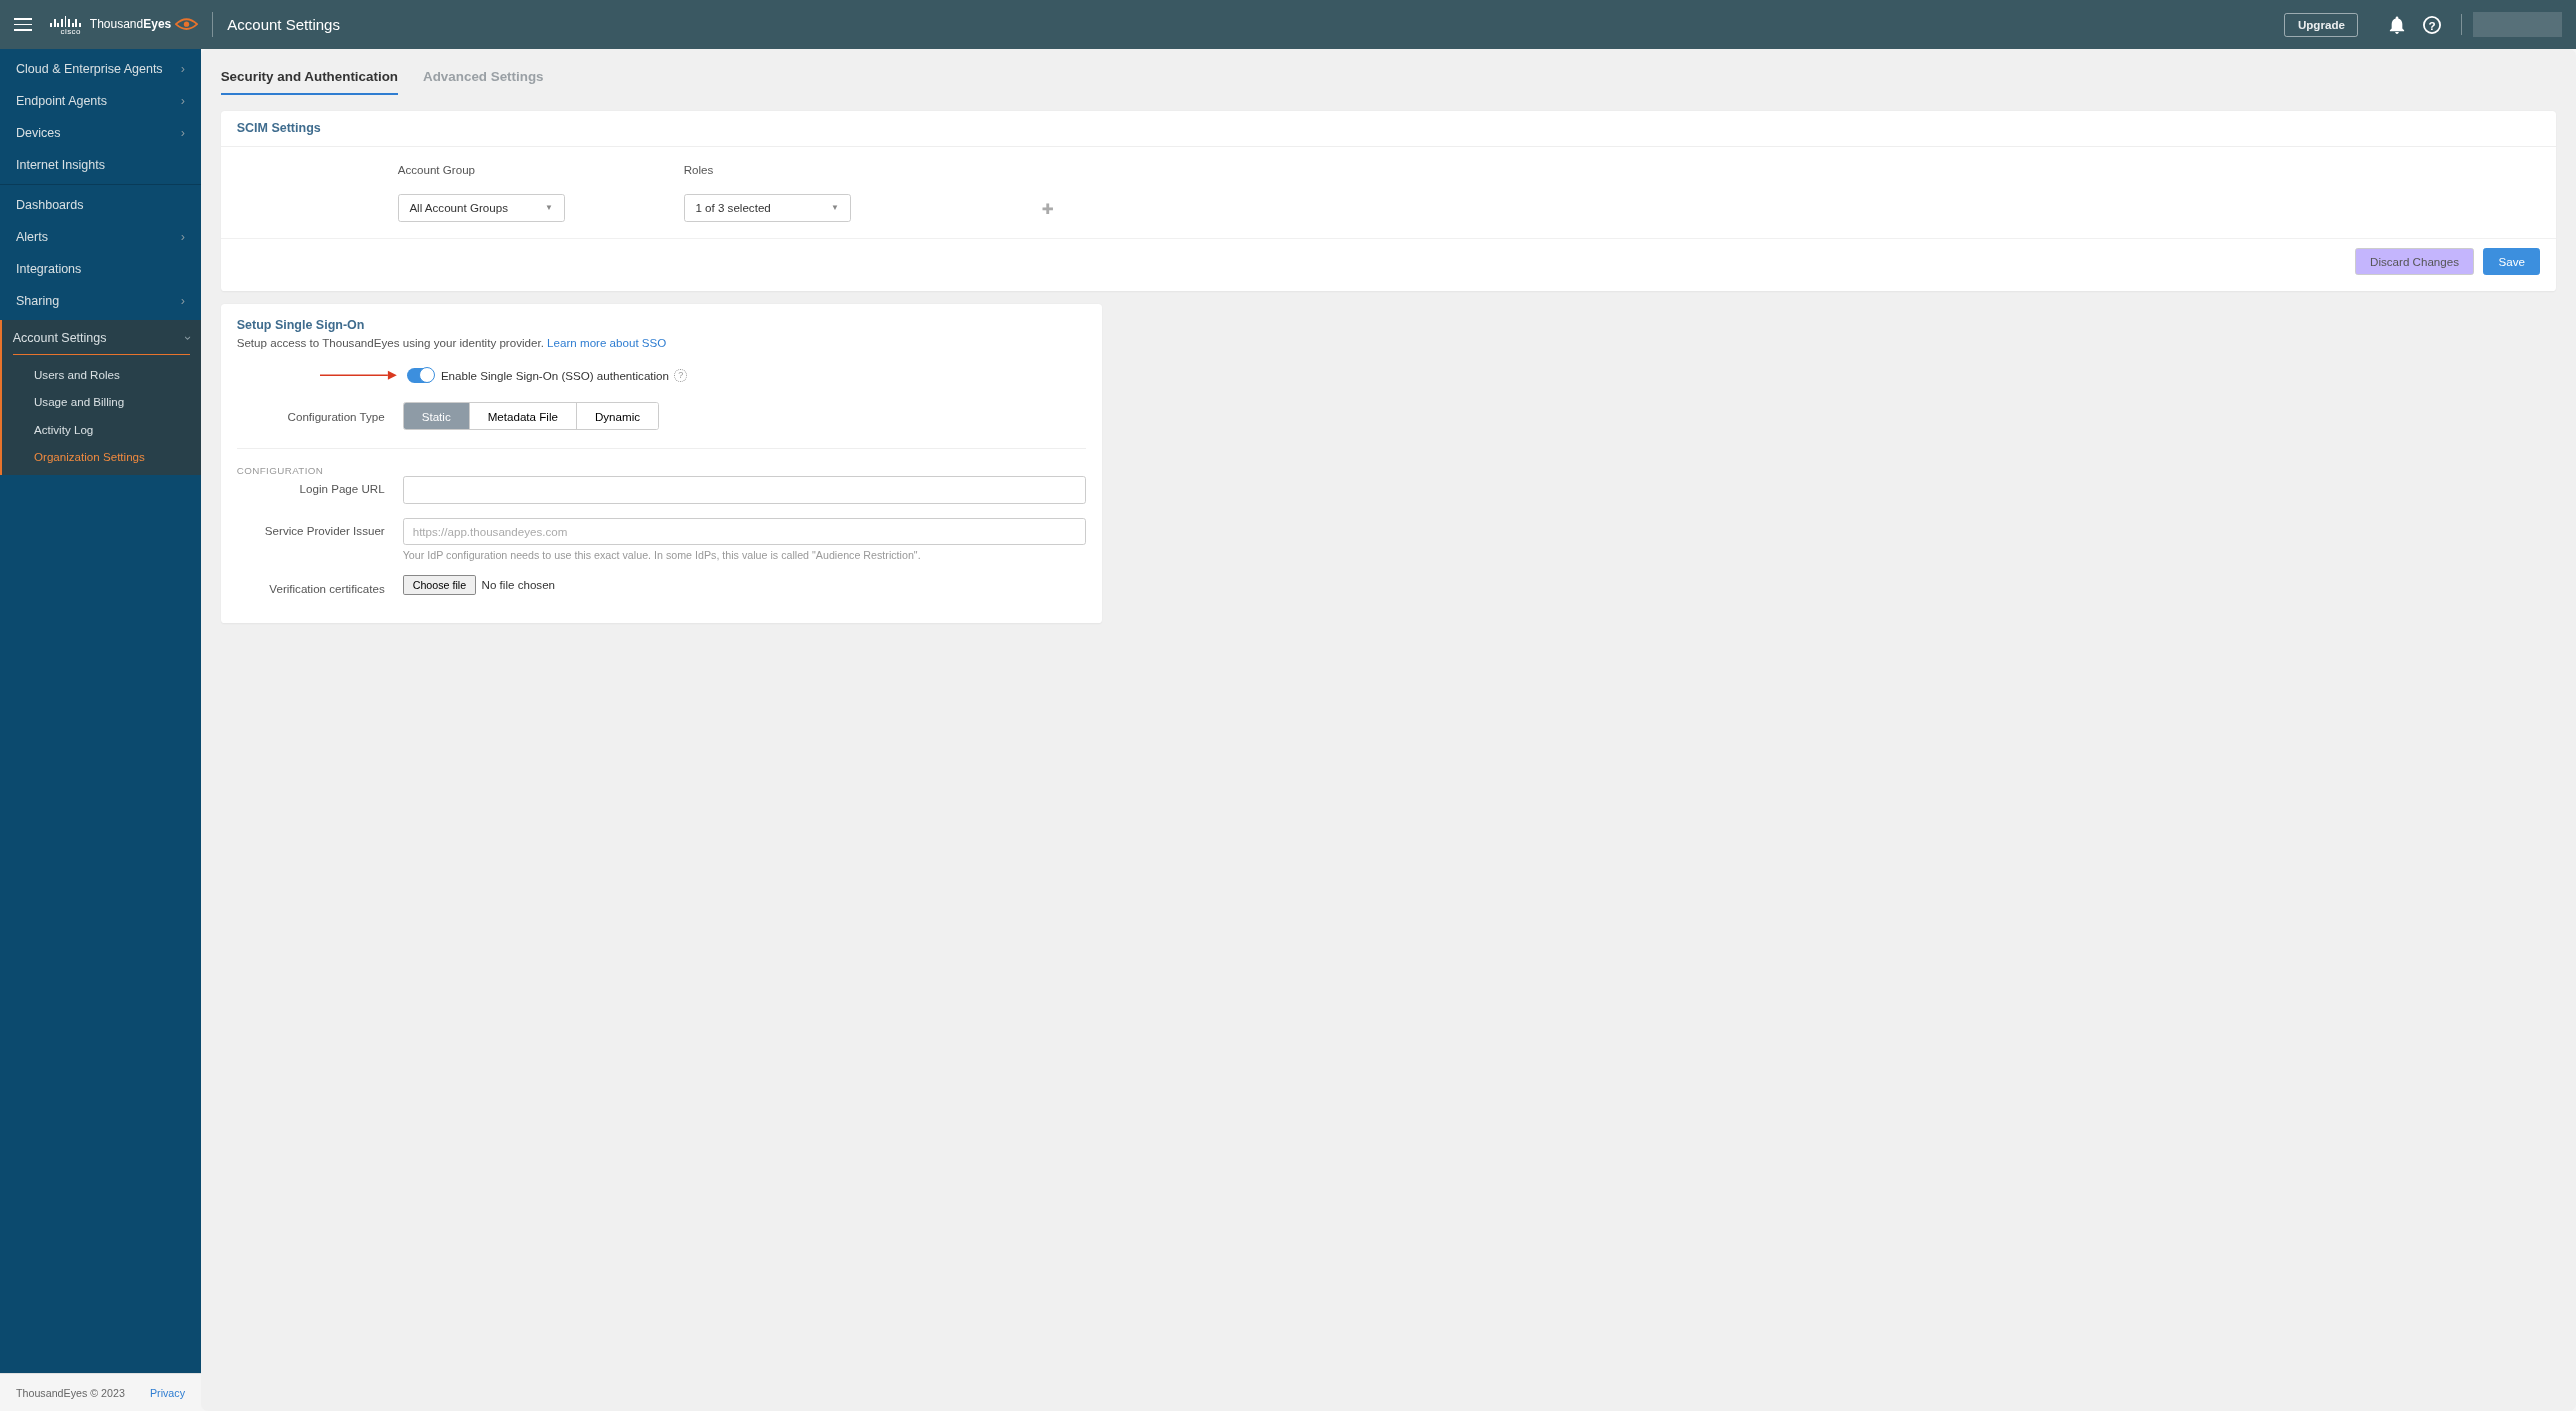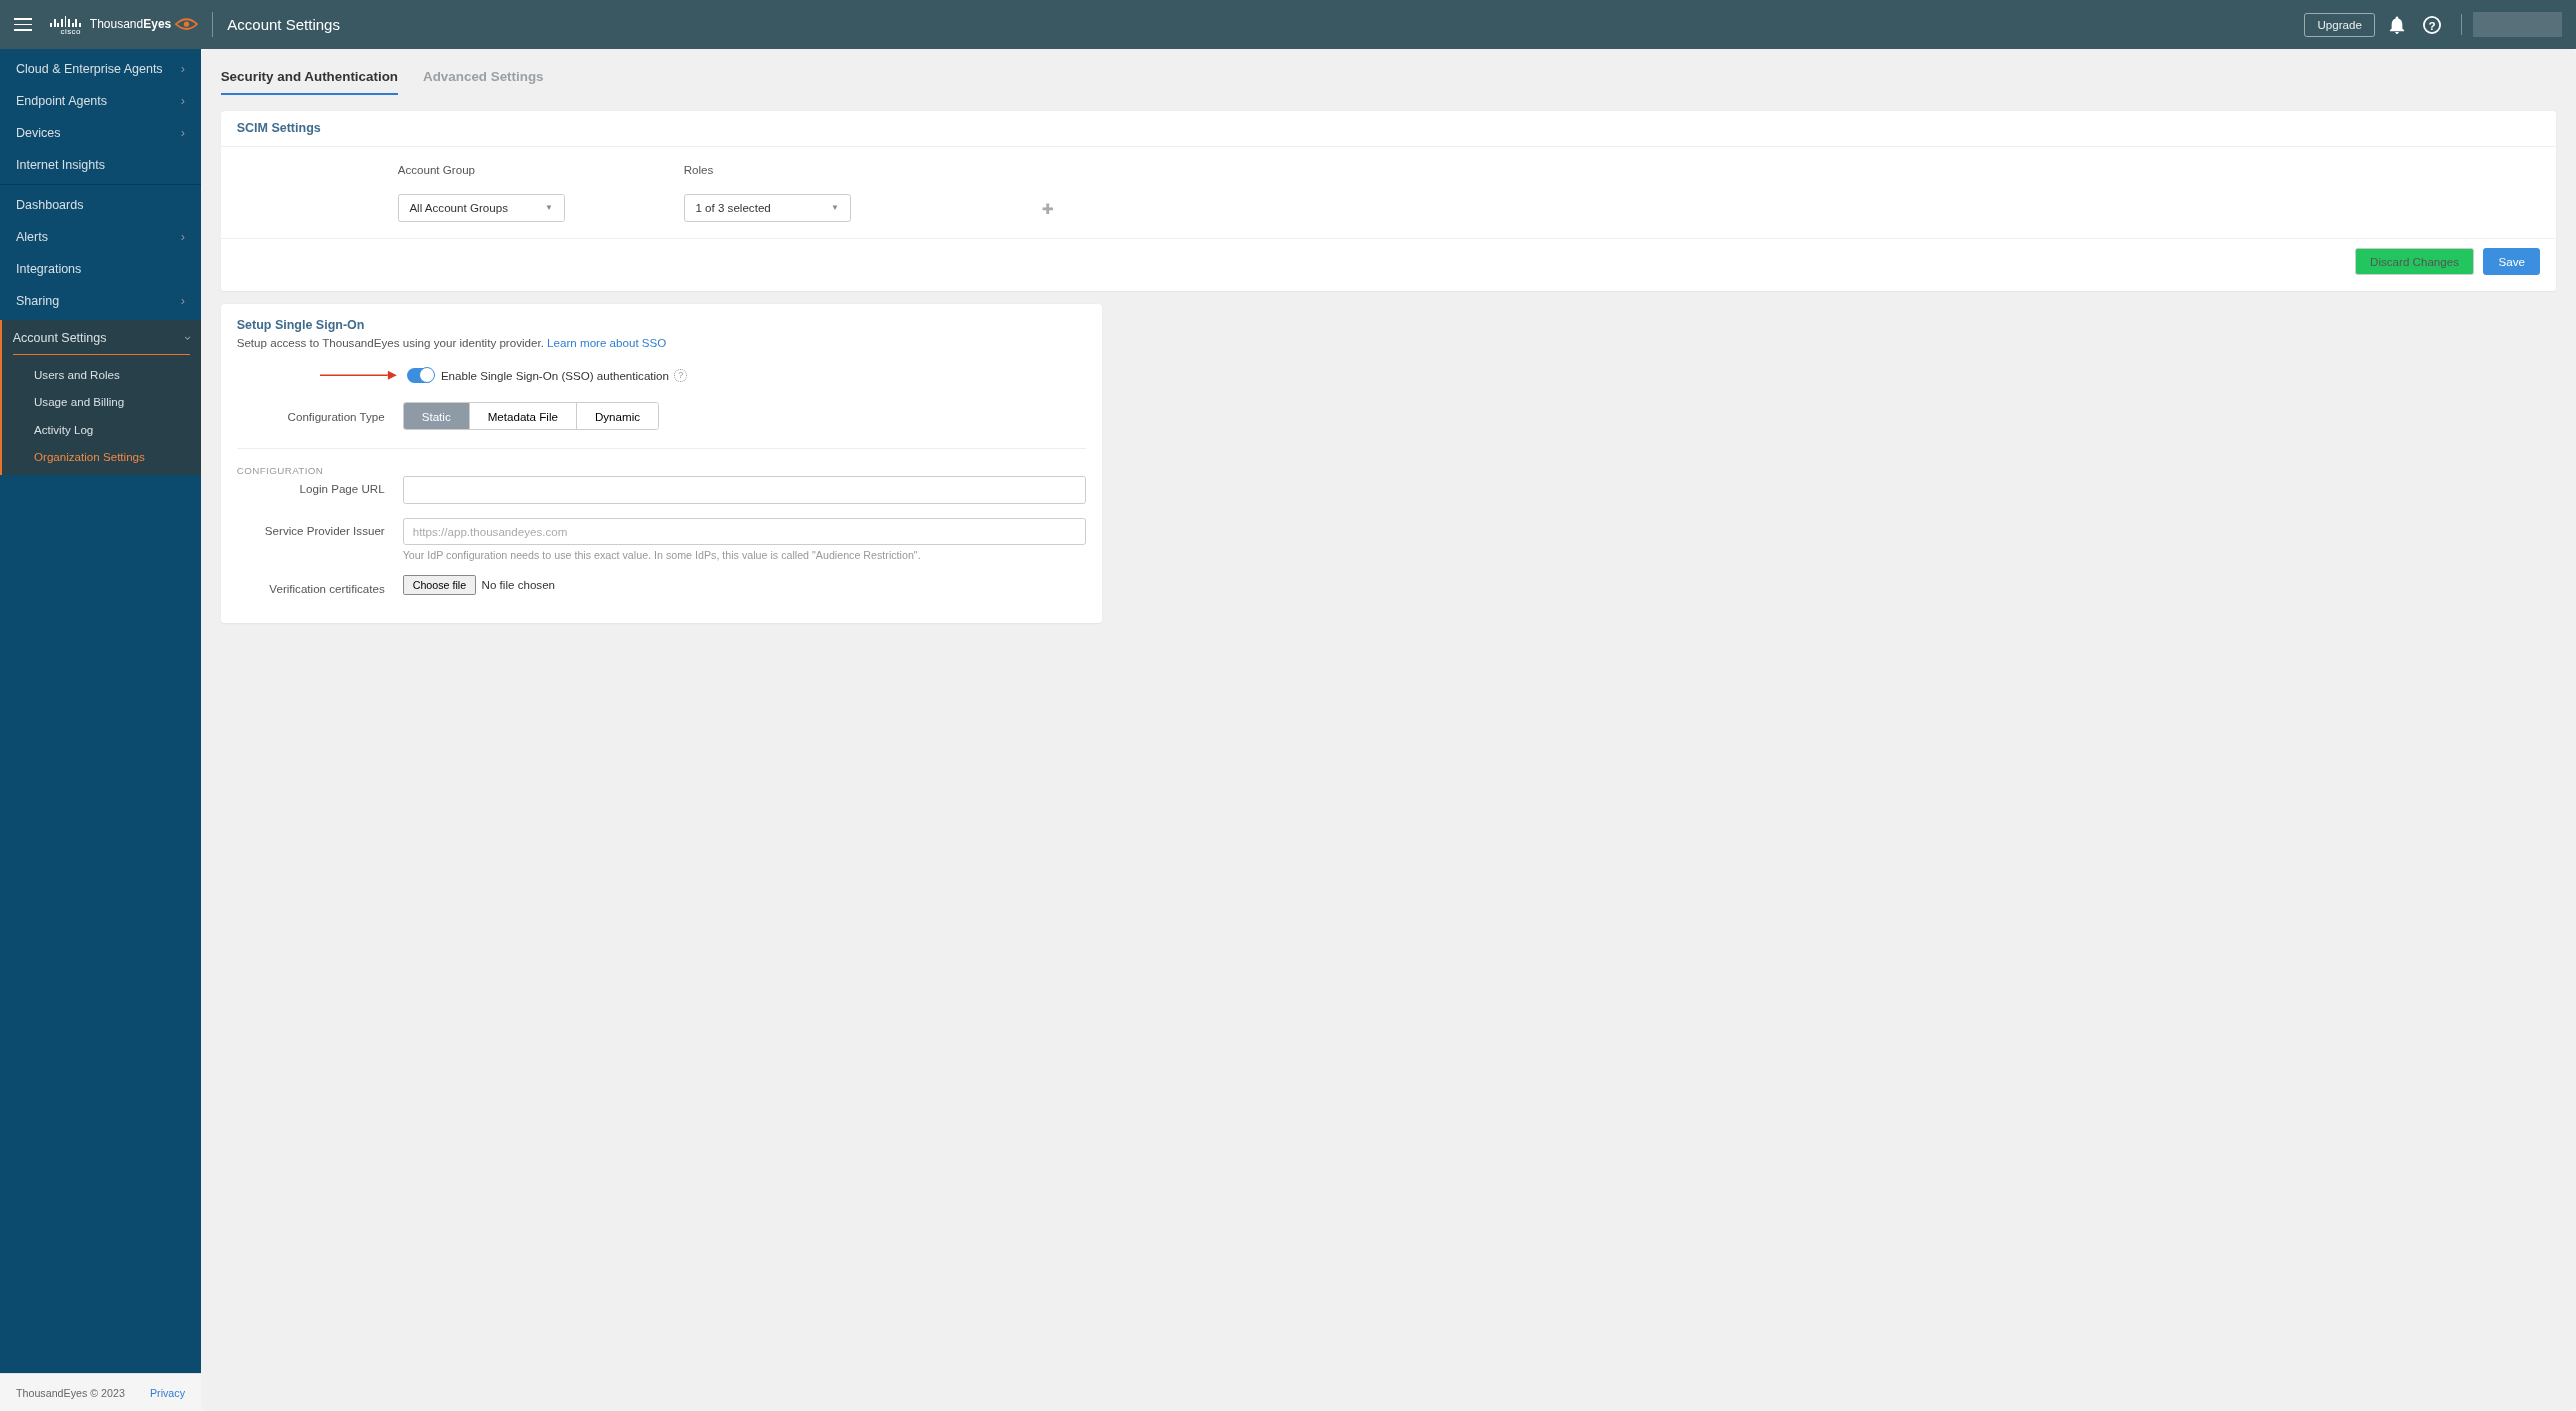--- a/index.html
+++ b/index.html
@@ -86,21 +86,22 @@
 }
 .header-spacer { flex: 1; }
 .upgrade-btn {
   background: transparent;
   border: 0.9px solid rgba(255,255,255,0.5);
   color: rgba(255,255,255,0.9);
   padding: 4.5px 12.5px;
   font-size: 11.6px;
   border-radius: 2.7px;
   cursor: pointer;
-  margin-right: 5px;
+  margin-right: 22px;
+  font-weight: bold;
 }
 .header-icon {
   color: #fff;
   margin: 0 9px;
   cursor: pointer;
   display: flex;
   align-items: center;
 }
 .header-divider-right {
   width: 0.9px;
@@ -256,21 +257,21 @@
   padding: 9px 16px 16px;
   border-top: 0.9px solid #f0f0f0;
 }
 .btn {
   padding: 6.3px 14.3px;
   border-radius: 2.7px;
   font-size: 11.6px;
   cursor: pointer;
 }
 .btn-default {
-  background: #22c55e;
+  background: #c4b5fd;
   border: 0.9px solid #ccc;
   color: #555;
 }
 .btn-primary {
   background: #3c8fde;
   border: 0.9px solid #3c8fde;
   color: #fff;
 }
 .sso-panel-body {
   padding: 14.3px 16px;

